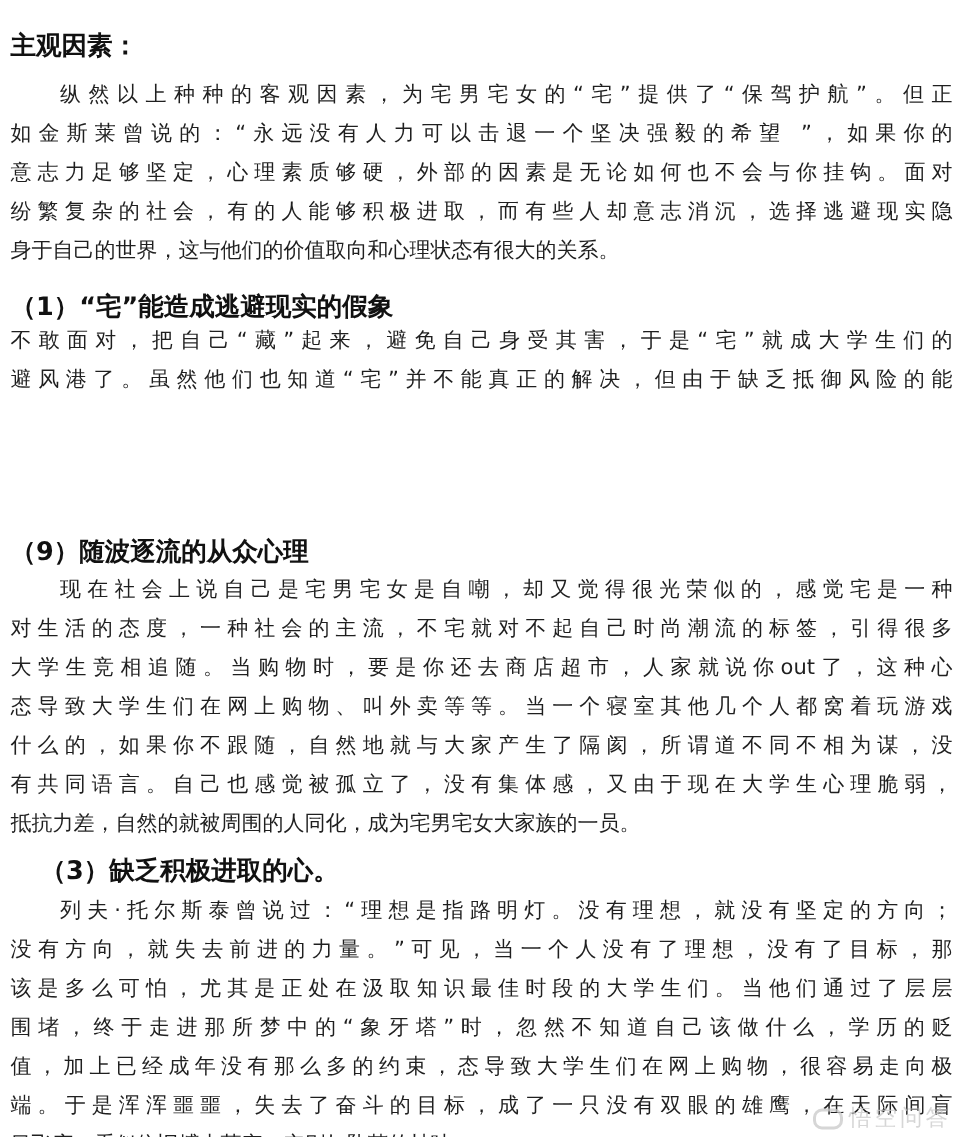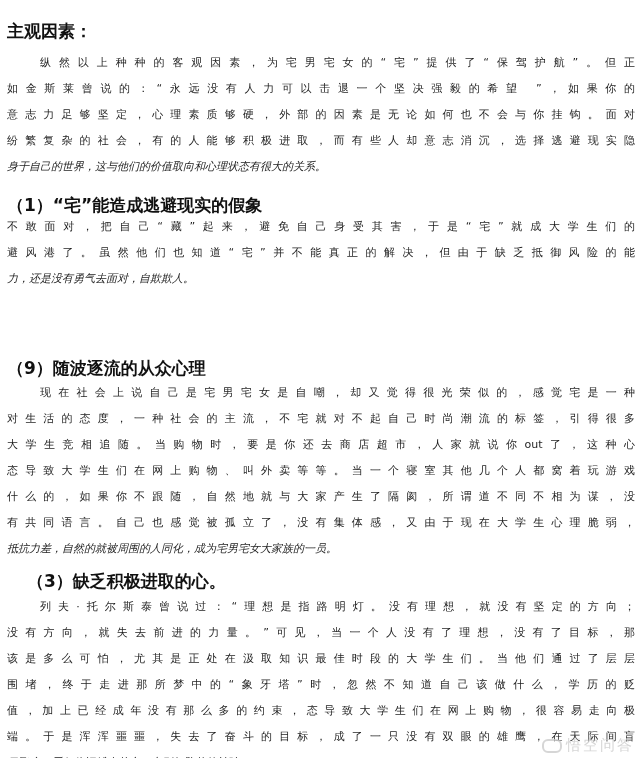--- a/index.html
+++ b/index.html
@@ -30,38 +30,37 @@
     }
     .main-heading {
       position: absolute;
       left: 0;
       top: 18px;
     }
     .para {
       position: absolute;
       left: 0;
       width: 628px;
-      font-size: 11px;
+      font-size: 14px;
       line-height: 26px;
       color: #1f1f1f;
     }
     .line {
       display: block;
       white-space: nowrap;
       overflow: hidden;
       text-align: justify;
       text-align-last: justify;
       height: 26px;
     }
     .line.indent {
       padding-left: 33px;
     }
     .line.last {
       text-align-last: left;
-      font-style: italic;
     }
     .section-heading {
       position: absolute;
       left: 0;
     }
     .watermark {
       position: absolute;
       right: 6px;
       bottom: 3px;
       font-size: 15px;
@@ -91,21 +90,20 @@
     <span class="line">如金斯莱曾说的：“永远没有人力可以击退一个坚决强毅的希望 ”，如果你的</span>
     <span class="line">意志力足够坚定，心理素质够硬，外部的因素是无论如何也不会与你挂钩。面对</span>
     <span class="line">纷繁复杂的社会，有的人能够积极进取，而有些人却意志消沉，选择逃避现实隐</span>
     <span class="line last">身于自己的世界，这与他们的价值取向和心理状态有很大的关系。</span>
   </div>
 
   <div class="heading section-heading" style="top:192px;">（1）“宅”能造成逃避现实的假象</div>
   <div class="para" style="top:214px;">
     <span class="line">不敢面对，把自己“藏”起来，避免自己身受其害，于是“宅”就成大学生们的</span>
     <span class="line">避风港了。虽然他们也知道“宅”并不能真正的解决，但由于缺乏抵御风险的能</span>
-    <span class="line last">力，还是没有勇气去面对，自欺欺人。</span>
   </div>
 
   <div class="heading section-heading" style="top:355px;">（9）随波逐流的从众心理</div>
   <div class="para" style="top:380px;">
     <span class="line indent">现在社会上说自己是宅男宅女是自嘲，却又觉得很光荣似的，感觉宅是一种</span>
     <span class="line">对生活的态度，一种社会的主流，不宅就对不起自己时尚潮流的标签，引得很多</span>
     <span class="line">大学生竞相追随。当购物时，要是你还去商店超市，人家就说你out了，这种心</span>
     <span class="line">态导致大学生们在网上购物、叫外卖等等。当一个寝室其他几个人都窝着玩游戏</span>
     <span class="line">什么的，如果你不跟随，自然地就与大家产生了隔阂，所谓道不同不相为谋，没</span>
     <span class="line">有共同语言。自己也感觉被孤立了，没有集体感，又由于现在大学生心理脆弱，</span>

